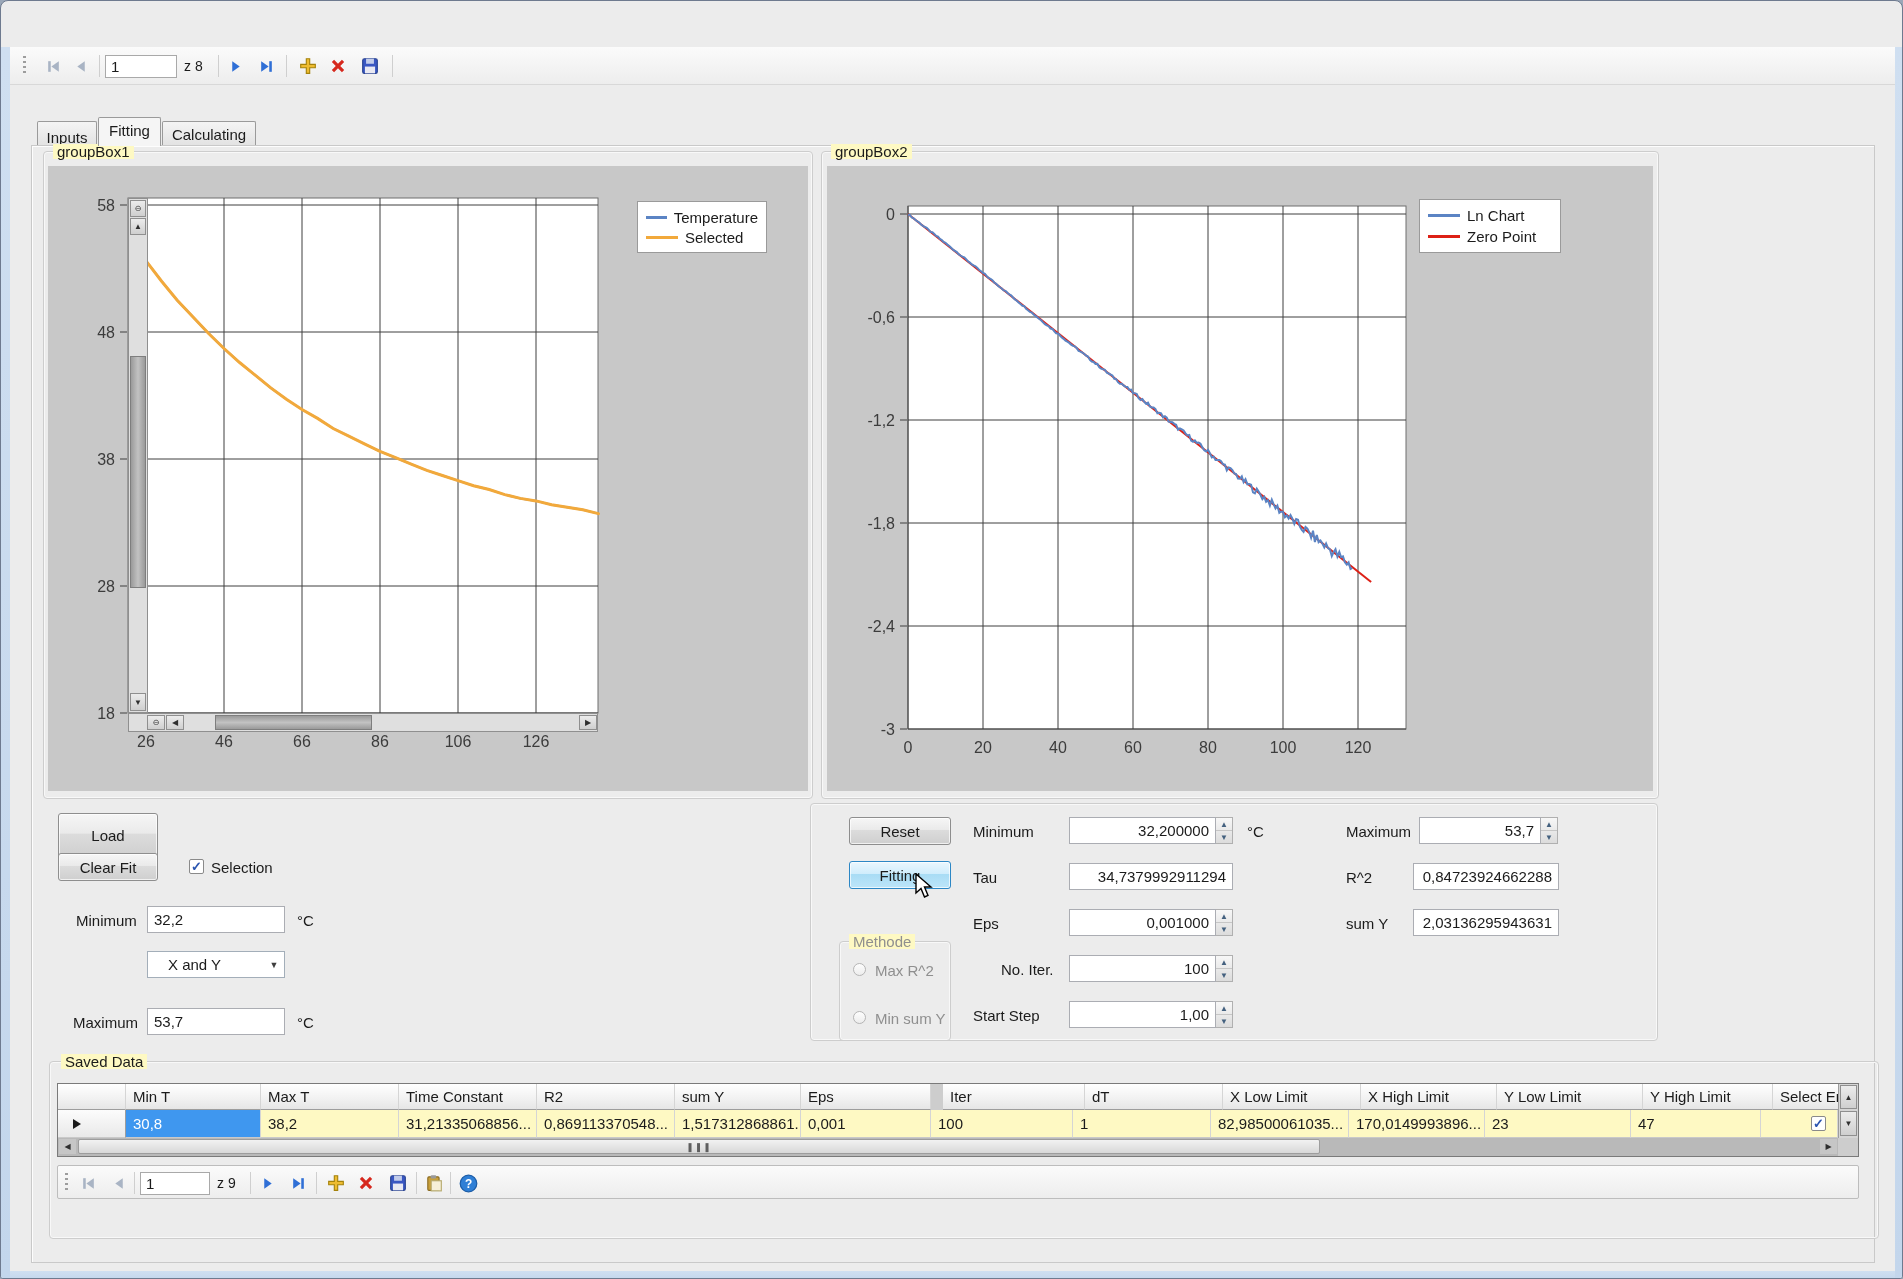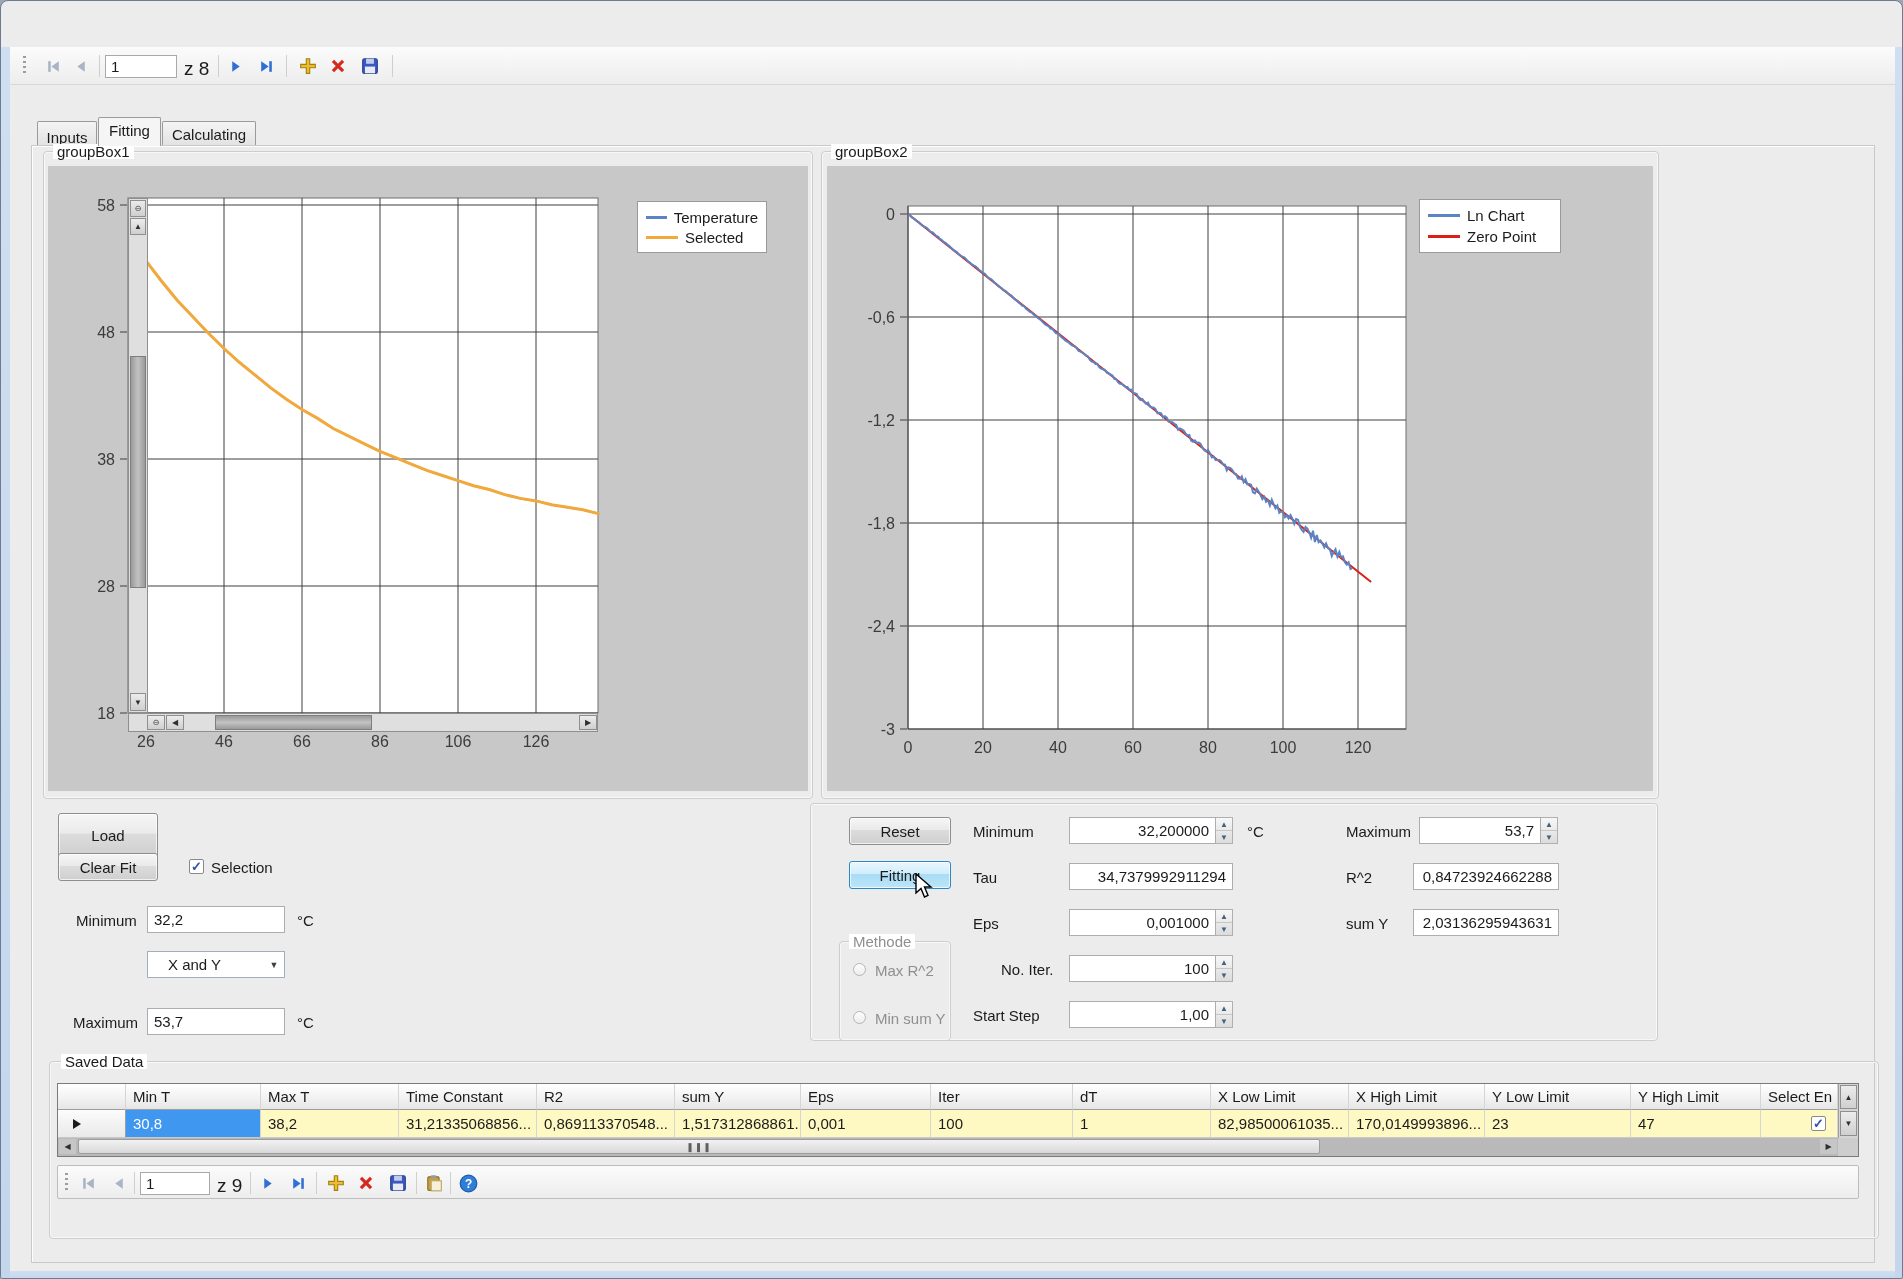--- a/index.html
+++ b/index.html
@@ -18,31 +18,31 @@
     background:linear-gradient(#ffffff,#e8e8e8 45%,#cfd4da 46%,#dfe5ea); box-shadow:inset 0 0 0 1px rgba(255,255,255,.65);
     display:flex; align-items:center; justify-content:center; color:#4a4a4a; font-weight:bold; }
   .capbtn.close { background:linear-gradient(#f5b6a4,#e8684c 45%,#cf3a1f 46%,#e8825f); color:#fff; }
   
   .toolstrip { background:linear-gradient(#fbfbfb,#ededed); }
   #toolbar-top { left:9px; top:46px; width:1885px; height:38px; border-bottom:1px solid #d8d8d8; }
   .grip { width:3px; background:repeating-linear-gradient(#9d9d9d 0 2px, transparent 2px 5px); }
   .tsep { width:1px; background:#cfcfcf; }
   .tbtn { width:24px; height:24px; display:flex; align-items:center; justify-content:center; }
   .tbox { background:#fff; border:1px solid #a9a9a9; font-size:15px; color:#1b1b1b; padding:0 5px; display:flex; align-items:center; }
-  .tlabel { font-size:19px; color:#1b1b1b; }
+  .tlabel { font-size:14px; color:#1b1b1b; }
   
   .tab { font-size:15px; color:#1b1b1b; border:1px solid #9a9a9a; border-bottom:none;
     background:linear-gradient(#f4f4f4,#e2e2e2); display:flex; align-items:flex-start; justify-content:center;
     padding-top:4px; border-radius:2px 2px 0 0; }
   .tab.active { background:#f5f5f5; z-index:5; }
   #tabpage { left:30px; top:144px; width:1844px; height:1118px; background:#ececec;
     border:1px solid #c9c9c9; box-shadow:inset 1px 1px 0 #fdfdfd; }
   
   .groupbox { border:1px solid #cdcdcd; border-radius:4px; box-shadow:inset 0 0 0 1px #f8f8f8; }
-  .gbtitle { background:#ffffff; font-size:15px; color:#1b1b1b; padding:0 4px; line-height:15px; }
+  .gbtitle { background:#fef9c3; font-size:15px; color:#1b1b1b; padding:0 4px; line-height:15px; }
   .chartbg { background:#c8c8c8; }
   .legend { background:#fff; border:1px solid #9a9a9a; padding:5px 8px; display:flex; flex-direction:column; justify-content:space-around; }
   .lrow { display:flex; align-items:center; gap:7px; font-size:15px; color:#1b1b1b; }
   .lswatch { width:32px; height:3px; }
   
   .btn { border:1px solid #8e8e8e; border-radius:3px; background:linear-gradient(#f6f6f6,#eaeaea 45%,#dcdcdc 46%,#cfcfcf);
     box-shadow:inset 0 0 0 1px rgba(255,255,255,.7); font-size:15px; color:#1b1b1b;
     display:flex; align-items:center; justify-content:center; }
   .btn.focus { border:1px solid #2c87c5; background:linear-gradient(#eaf7fe,#d0edfc 45%,#a8dcf5 46%,#bce5f9); }
   .field { background:#fff; border:1px solid #abadb3; font-size:15px; color:#1b1b1b; padding:0 6px; display:flex; align-items:center; }
@@ -367,21 +367,21 @@
   <div class="abs" id="grid">
     <div id="grid-rows">
         <div class="gh">
           <div class="ghc" style="width: 68px;"></div>
           <div class="ghc" style="width: 135px;">Min T</div>
           <div class="ghc" style="width: 138px;">Max T</div>
           <div class="ghc" style="width: 138px;">Time Constant</div>
           <div class="ghc" style="width: 138px;">R2</div>
           <div class="ghc" style="width: 126px;">sum Y</div>
           <div class="ghc" style="width: 130px;">Eps</div>
-          <div class="ghc" style="width: 142px;">Iter</div>
+          <div class="ghc" style="width: 142px; margin-left: 12px;">Iter</div>
           <div class="ghc" style="width: 138px;">dT</div>
           <div class="ghc" style="width: 138px;">X Low Limit</div>
           <div class="ghc" style="width: 136px;">X High Limit</div>
           <div class="ghc" style="width: 146px;">Y Low Limit</div>
           <div class="ghc" style="width: 130px;">Y High Limit</div>
           <div class="ghc" style="width: 77px;">Select En</div>
         </div>
         <div class="gr">
           <div class="grc rowhdr" style="width: 68px;">
             <div class="rowarrow"></div>

